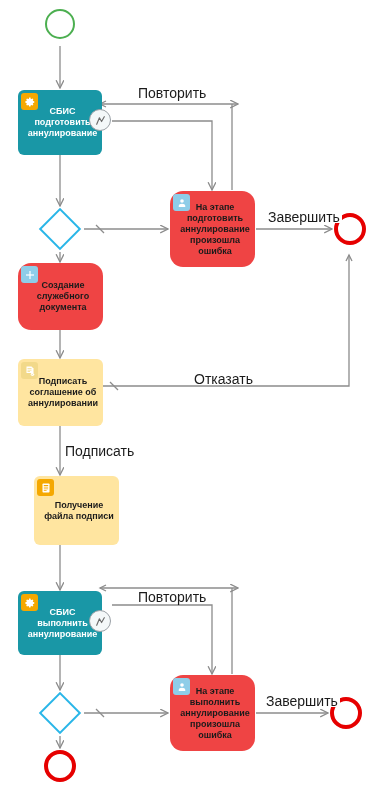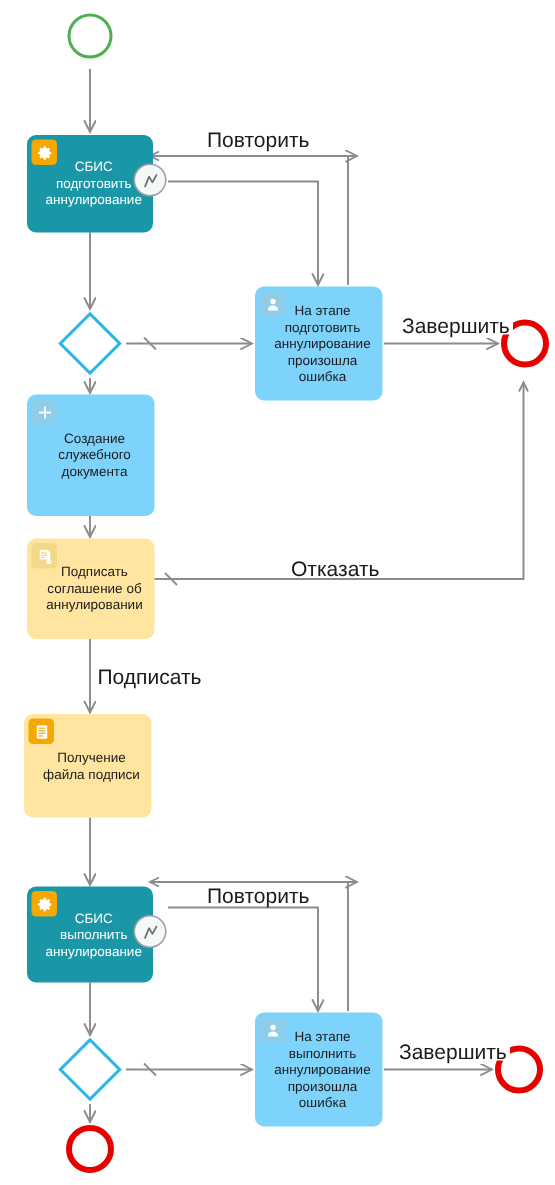--- a/index.html
+++ b/index.html
@@ -32,33 +32,35 @@
     box-sizing: border-box;
     border-radius: 6px;
     display: flex;
     align-items: center;
     justify-content: center;
     text-align: center;
     line-height: 11px;
     font-size: 9px;
     color: #1b1b1b;
     padding: 2px 3px 2px 8px;
+    font-weight: bold;
   }
   .task .tlabel {
     display: block;
     width: 100%;
     white-space: pre-line;
   }
   .task.teal {
     background: #1997a6;
     color: #ffffff;
   }
   .task.lightblue {
-    background: #7dd3fc;
+    background: #ef4444;
     color: #1b1b1b;
+    border-radius: 13px;
   }
   .task.yellow {
     background: #ffe5a0;
     color: #1b1b1b;
   }
 
   
   .tico {
     position: absolute;
     left: 3px;
@@ -213,21 +215,21 @@
     </span>
     <span class="tlabel">На этапе
 подготовить
 аннулирование
 произошла
 ошибка</span>
   </div>
 
   <div class="event end" style="left:334px; top:213px; width:32px; height:32px;"></div>
 
-  <div class="task lightblue" style="left:18px; top:263px; width:85px; height:81px;">
+  <div class="task lightblue" style="left:18px; top:263px; width:85px; height:67px;">
     <span class="tico bluetint">
       <svg width="12" height="12" viewBox="0 0 24 24">
         <path fill="#ffffff" d="M10.8 4h2.4v16h-2.4z"></path>
         <path fill="#ffffff" d="M4 10.8h16v2.4H4z"></path>
       </svg>
     </span>
     <span class="tlabel">Создание
 служебного
 документа</span>
   </div>
@@ -239,21 +241,21 @@
         <path fill="#f2d98a" d="M7 6.4h8v1.5H7zM7 9.4h8v1.5H7zM7 12.4h5v1.5H7z"></path>
         <circle cx="17" cy="18.5" r="3.4" fill="#ffffff"></circle>
         <path d="M15.6 18.6l1 1 2-2.2" fill="none" stroke="#f2d98a" stroke-width="1.2" stroke-linecap="round" stroke-linejoin="round"></path>
       </svg>
     </span>
     <span class="tlabel">Подписать
 соглашение об
 аннулировании</span>
   </div>
 
-  <div class="task yellow" style="left:16px; top:476px; width:85px; height:69px;">
+  <div class="task yellow" style="left:34px; top:476px; width:85px; height:69px;">
     <span class="tico gold">
       <svg width="12" height="12" viewBox="0 0 24 24">
         <rect x="5" y="3" width="14" height="18" rx="1.5" fill="#ffffff"></rect>
         <path fill="#f5a800" d="M7.6 6.2h8.8v1.6H7.6zM7.6 9.6h8.8v1.6H7.6zM7.6 13h8.8v1.6H7.6zM7.6 16.4h5.6V18H7.6z"></path>
       </svg>
     </span>
     <span class="tlabel">Получение
 файла подписи</span>
   </div>
 

